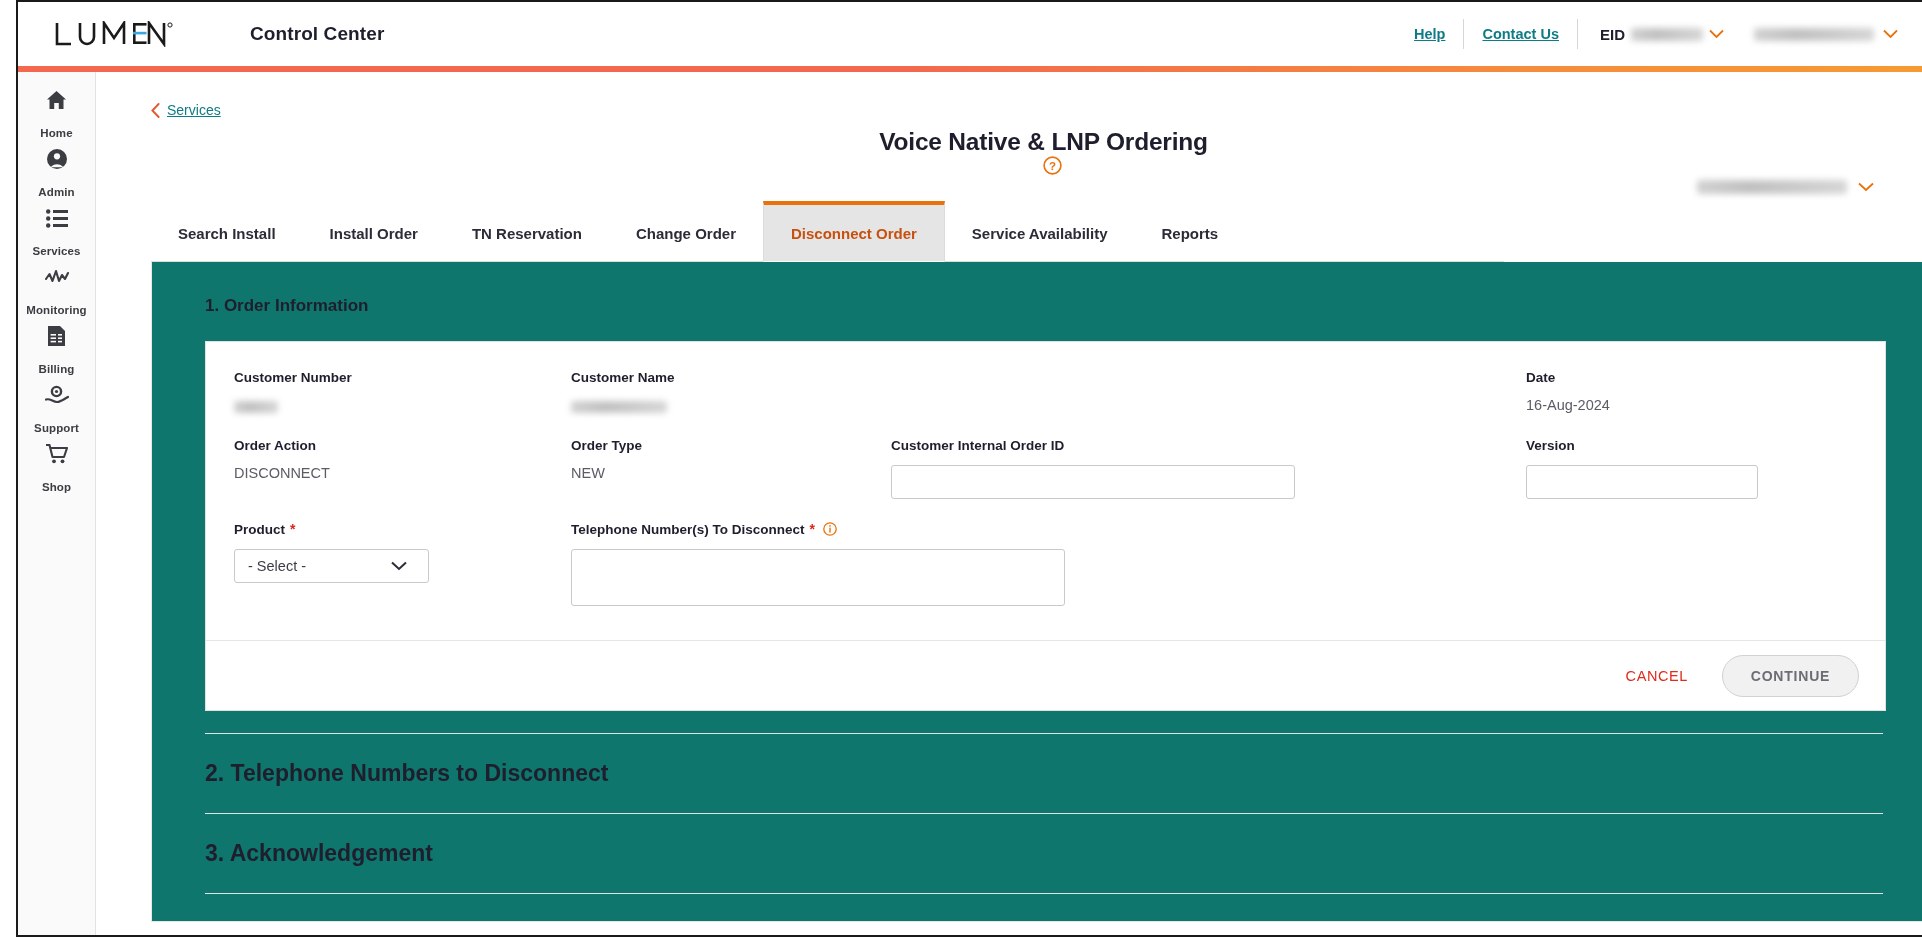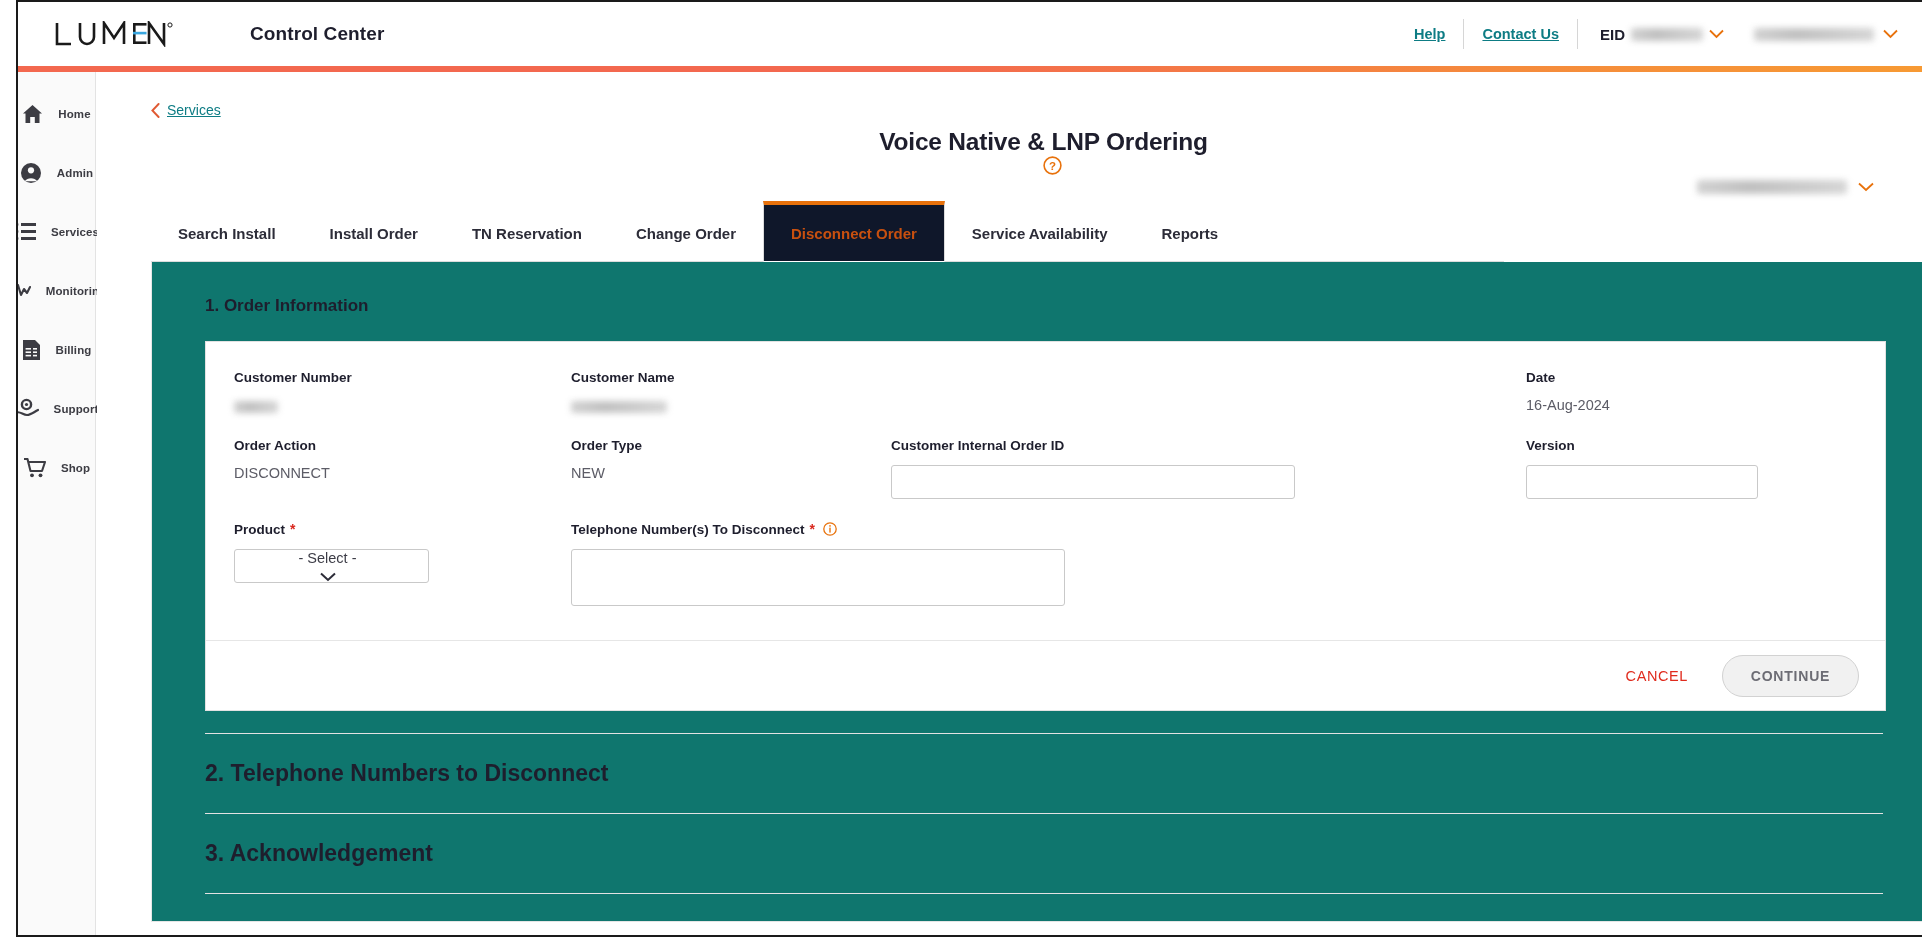--- a/index.html
+++ b/index.html
@@ -66,21 +66,21 @@
 
   
   .sidebar {
     position: absolute; top: 70px; left: 0; bottom: 0;
     width: 78px;
     background: #fafafa;
     border-right: 1px solid #e3e3e3;
     padding-top: 12px;
   }
   .side-item {
-    display: flex; flex-direction: row; align-items: center; justify-content: center;
+    display: flex; flex-direction: column; align-items: center; justify-content: center;
     height: 59px; margin-bottom: 0; cursor: pointer;
     gap: 15px;
   }
   .side-icon { color: #3c3c43; display: flex; align-items: center; justify-content: center; height: 24px; }
   .side-label { font-size: 11.5px; font-weight: bold; color: #3c3c43; letter-spacing: .1px; }
 
   
   .main {
     position: absolute; top: 70px; left: 79px; right: 0; bottom: 0;
     background: #ffffff;
@@ -118,21 +118,21 @@
     font-size: 15px; font-weight: bold; color: #2c2c38;
     cursor: pointer; white-space: nowrap;
     border-top: 4px solid transparent;
     background: transparent;
   }
   .tab.active {
     color: #c8500f;
     border-top: 4px solid #e8720c;
     border-left: 1px solid #dcdcdc;
     border-right: 1px solid #dcdcdc;
-    background: #0f172a;
+    background: #e5e5e5;
     margin-bottom: -1px;
     border-bottom: 1px solid #ffffff;
   }
 
   
   .panel {
     margin: 0 0 0 54px;
     width: 1786px;
     background: #0f766e;
     border-left: 1px solid #e6e6e6;
@@ -161,21 +161,21 @@
     margin-bottom: 12px; display: flex; align-items: center; gap: 5px;
   }
   .req { color: #d9281e; font-weight: bold; font-size: 14px; }
   .fld-value { font-size: 14.5px; color: #5c5c66; min-height: 19px; }
   .blur-val { padding-top: 3px; }
   .sel {
     width: 195px; height: 34px;
     border: 1px solid #c9c9c9; border-radius: 3px; background: #fff;
     display: flex; align-items: center; justify-content: space-between;
     padding: 0 21px 0 13px; cursor: pointer;
-    font-size: 14.5px; color: #3c3c46; flex-direction: column;
+    font-size: 14.5px; color: #3c3c46;
   }
   .txt-input {
     width: 404px; height: 34px;
     border: 1px solid #c9c9c9; border-radius: 3px; background: #fff;
     font-size: 14.5px; color: #3c3c46; padding: 0 10px;
     font-family: "Liberation Sans", sans-serif;
   }
   .txt-input.small { width: 232px; }
   .txt-area {
     width: 494px; height: 57px;

